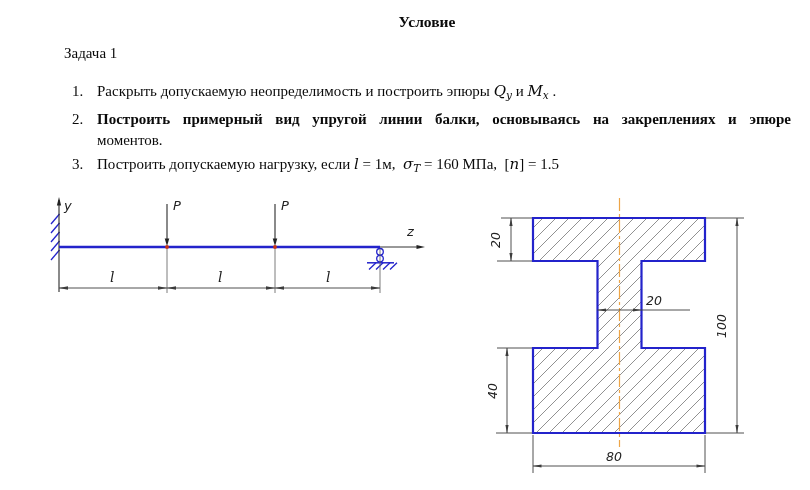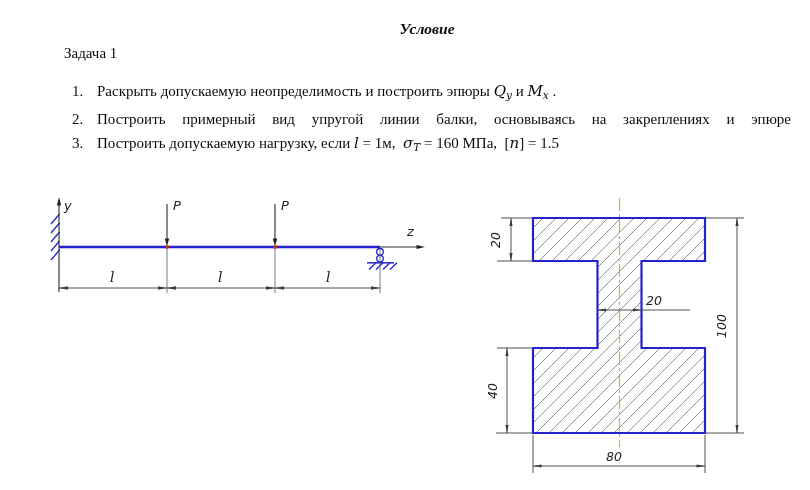--- a/index.html
+++ b/index.html
@@ -1,24 +1,24 @@
 <!DOCTYPE html>
 <html><head>
 <meta charset="utf-8">
 <style>
   * { margin:0; padding:0; box-sizing:border-box; }
   body { background:#fff; font-family:"Liberation Serif", serif; }
   .page { position:relative; width:810px; height:490px; background:#ffffff; overflow:hidden; color:#0a0a0a; }
-  .title { position:absolute; top:20px; left:48px; width:758px; text-align:center;
-           font-size:15.5px; font-weight:bold; font-style:italic; }
+  .title { position:absolute; top:13px; left:48px; width:758px; text-align:center;
+           font-size:15.5px; font-weight:bold; }
   .problem-label { position:absolute; top:45px; left:64px; font-size:15px; }
   .tasks { position:absolute; top:81px; left:97px; width:694px; font-size:15px; line-height:21px; }
   .task { position:relative; margin-bottom:3px; }
   .tnum { position:absolute; left:-25px; top:0; }
-  .jline { text-align:justify; text-align-last:justify; }
+  .jline { text-align:justify; text-align-last:justify;font-weight:bold; }
   .mi { font-style:italic; font-family:"DejaVu Serif", serif; }
   .msub { font-style:italic; font-family:"DejaVu Serif", serif; font-size:10.5px; vertical-align:-3px; }
   svg { position:absolute; }
   #beam-svg { left:40px; top:188px; }
   #section-svg { left:480px; top:190px; }
   .draft-label { font-family:"DejaVu Sans", sans-serif; font-style:italic; font-size:12.5px; fill:#222; }
   .axis-label { font-family:"DejaVu Sans", sans-serif; font-style:italic; font-size:13px; fill:#222; }
   .len-label { font-family:"DejaVu Serif", serif; font-style:italic; font-size:14px; fill:#222; }
   .dimline { stroke:#3c3c3c; stroke-width:0.9; }
   .extline { stroke:#5a5a5a; stroke-width:0.8; }
@@ -34,20 +34,21 @@
   <div class="problem-label">Задача 1</div>
 
   <div class="tasks">
     <div class="task">
       <span class="tnum">1.</span>
       <span>Раскрыть допускаемую неопределимость и построить эпюры </span><span class="mi">Q</span><span class="msub">y</span><span> и </span><span class="mi">M</span><span class="msub">x</span><span> .</span>
     </div>
     <div class="task">
       <span class="tnum">2.</span>
       <div class="jline">Построить примерный вид упругой линии балки, основываясь на закреплениях и эпюре</div>
+      <div>моментов.</div>
     </div>
     <div class="task">
       <span class="tnum">3.</span>
       <span>Построить допускаемую нагрузку, если </span><span class="mi">l</span><span> = 1м, </span><span class="mi">σ</span><span class="msub">Т</span><span> = 160 МПа, [</span><span class="mi">n</span><span>] = 1.5</span>
     </div>
   </div>
 
   <svg id="beam-svg" width="390" height="112" viewBox="0 0 390 112">
 
     <g fill="none" stroke-width="1.3" stroke="#2323cb">

